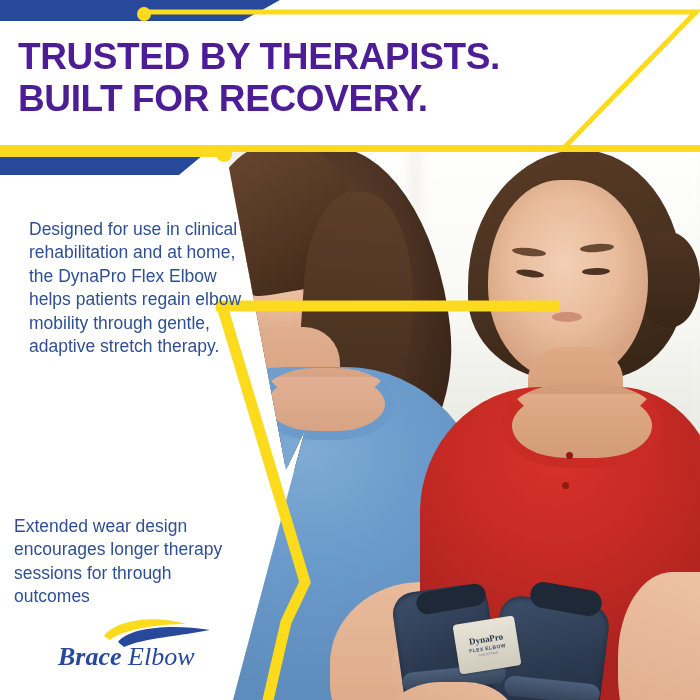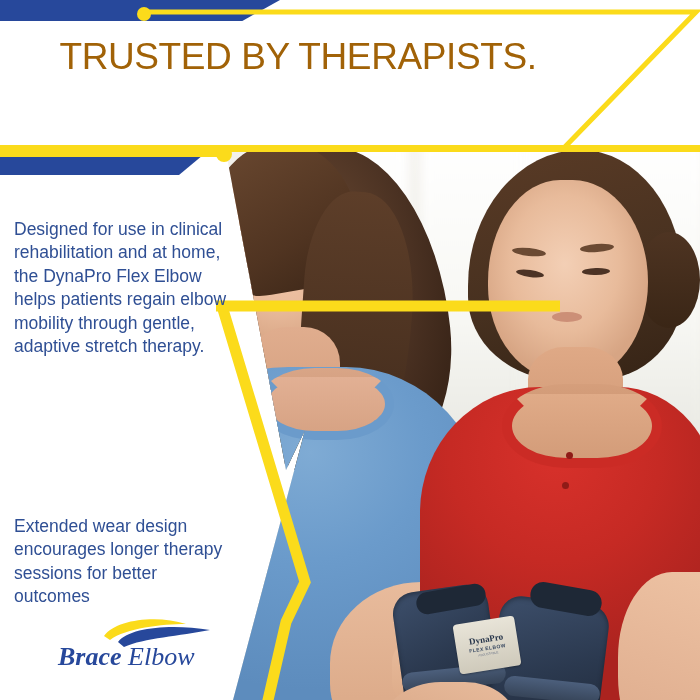--- a/index.html
+++ b/index.html
@@ -93,23 +93,23 @@
      border-radius:22px;box-shadow:0 2px 5px rgba(0,0,0,.35) inset;}
   .brace-strap{position:absolute;background:linear-gradient(180deg,#4c5f7c,#364458);border-radius:12px;}
   #brace-label{position:absolute;left:58px;top:38px;width:62px;height:50px;
      background:linear-gradient(180deg,#e8e4d8,#cfcabb);border-radius:4px;
      transform:rotate(-9deg);box-shadow:0 1px 2px rgba(0,0,0,.3);
      display:flex;flex-direction:column;align-items:center;justify-content:center;gap:1px;}
   #brace-label .l1{font-size:9px;font-weight:bold;color:#28364b;font-family:"Liberation Serif",serif;}
   #brace-label .l2{font-size:5px;font-weight:bold;color:#3a4a62;letter-spacing:.4px;}
   #brace-label .l3{font-size:3.2px;color:#6b7488;}
   #headline{position:absolute;left:18px;top:36px;width:560px;
-     font-size:37px;line-height:42px;font-weight:normal;color:#a16207;
-     letter-spacing:-0.4px;text-align:center;}
-  #para1{position:absolute;left:14px;top:200px;width:228px;
+     font-size:37px;line-height:42px;font-weight:bold;color:#4c1d95;
+     letter-spacing:-0.4px;}
+  #para1{position:absolute;left:29px;top:200px;width:228px;
      font-size:17.5px;line-height:23.5px;color:#2F4F94;}
   #highlight{position:absolute;left:0;top:410px;width:300px;height:58px;
      background:#FBDB1B;clip-path:polygon(0 0,272px 0,300px 29px,272px 100%,0 100%);
      display:flex;align-items:center;}
   #highlight p{margin:0 0 0 14px;width:258px;font-size:16.2px;line-height:20px;
      font-weight:bold;color:#27489B;}
   #para2{position:absolute;left:14px;top:497px;width:215px;
      font-size:17.5px;line-height:23.5px;color:#2F4F94;}
 
   
@@ -197,26 +197,27 @@
     <svg id="photo-edge" viewBox="0 0 700 560">
       <path d="M222 14 L305 290 L286 330 L233 560" fill="none" stroke="#FBDB1B" stroke-width="11" stroke-linejoin="miter"></path>
       <path d="M216 14 L560 14" fill="none" stroke="#FBDB1B" stroke-width="11"></path>
     </svg>
   </div>
 
   <div style="position:absolute;left:216px;top:146px;width:16px;height:16px;border-radius:50%;background:#FBDB1B;"></div>
 
   <div id="headline">
     <div>TRUSTED BY THERAPISTS.</div>
+    <div>BUILT FOR RECOVERY.</div>
   </div>
 
   <p id="para1">Designed for use in clinical rehabilitation and at home, the DynaPro Flex Elbow helps patients regain elbow mobility through gentle, adaptive stretch therapy.</p>
 
 
-  <p id="para2">Extended wear design encourages longer therapy sessions for better outcomes</p>
+  <p id="para2">Extended wear design encourages longer therapy sessions for through outcomes</p>
 
   <div id="logo">
     <svg id="logo-mark" viewBox="0 0 120 30">
       <path d="M4 18 C16 1 58 -3 86 6 C62 6 26 10 10 22 Z" fill="#FBDB1B"></path>
       <path d="M18 24 C30 9 72 6 110 12 C80 18 44 20 24 29 Z" fill="#27489B"></path>
     </svg>
     <div id="logo-text"><span class="b">Brace</span><span class="d"> Elbow</span></div>
   </div>
 
 </div>

